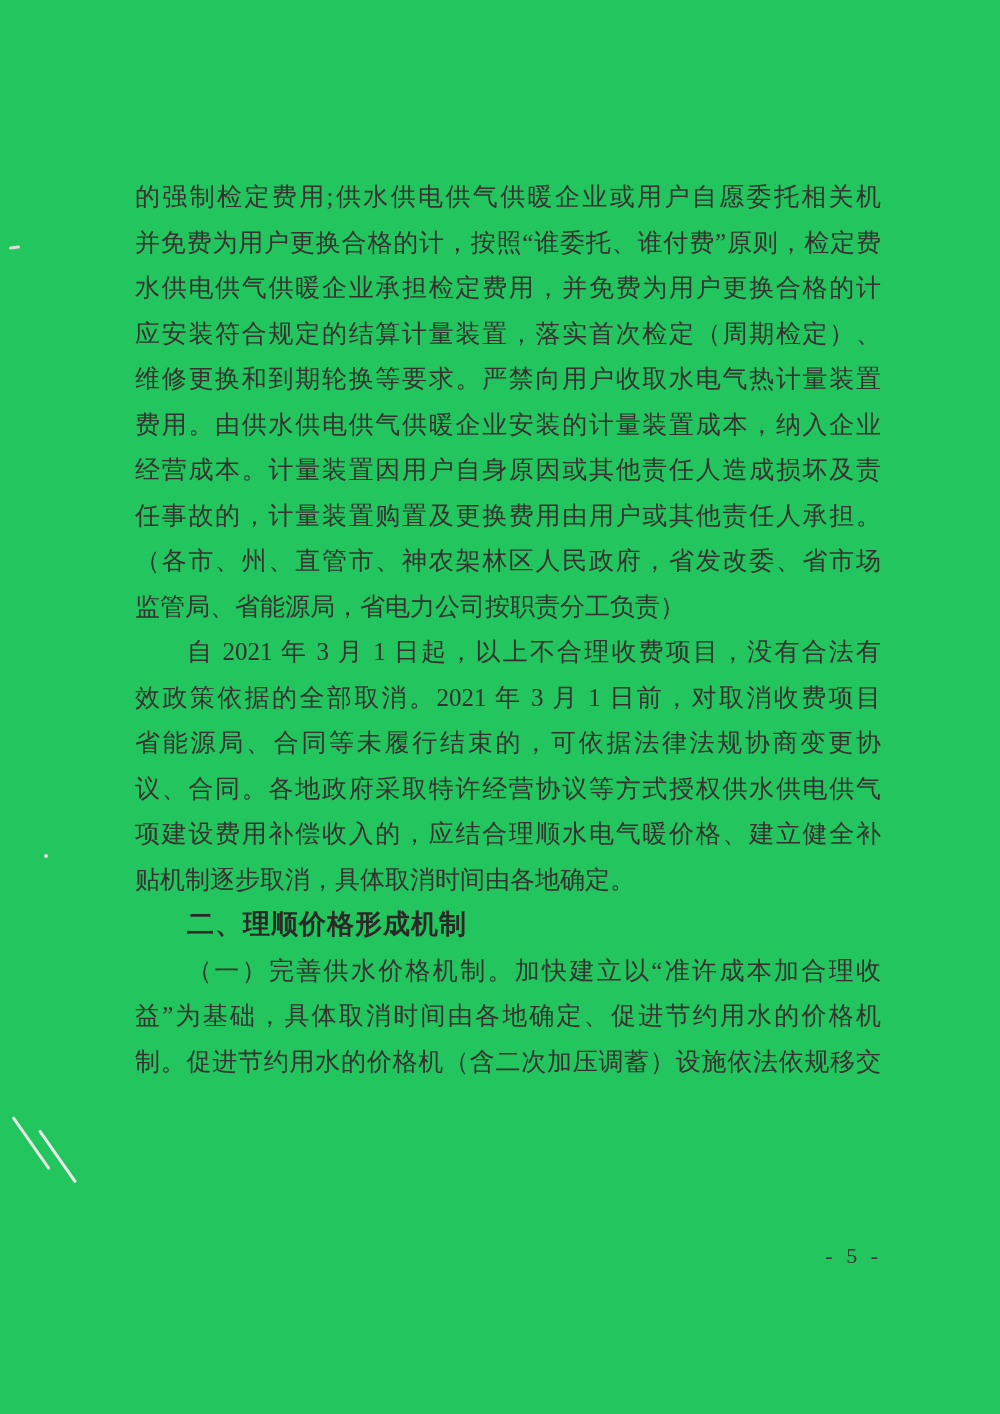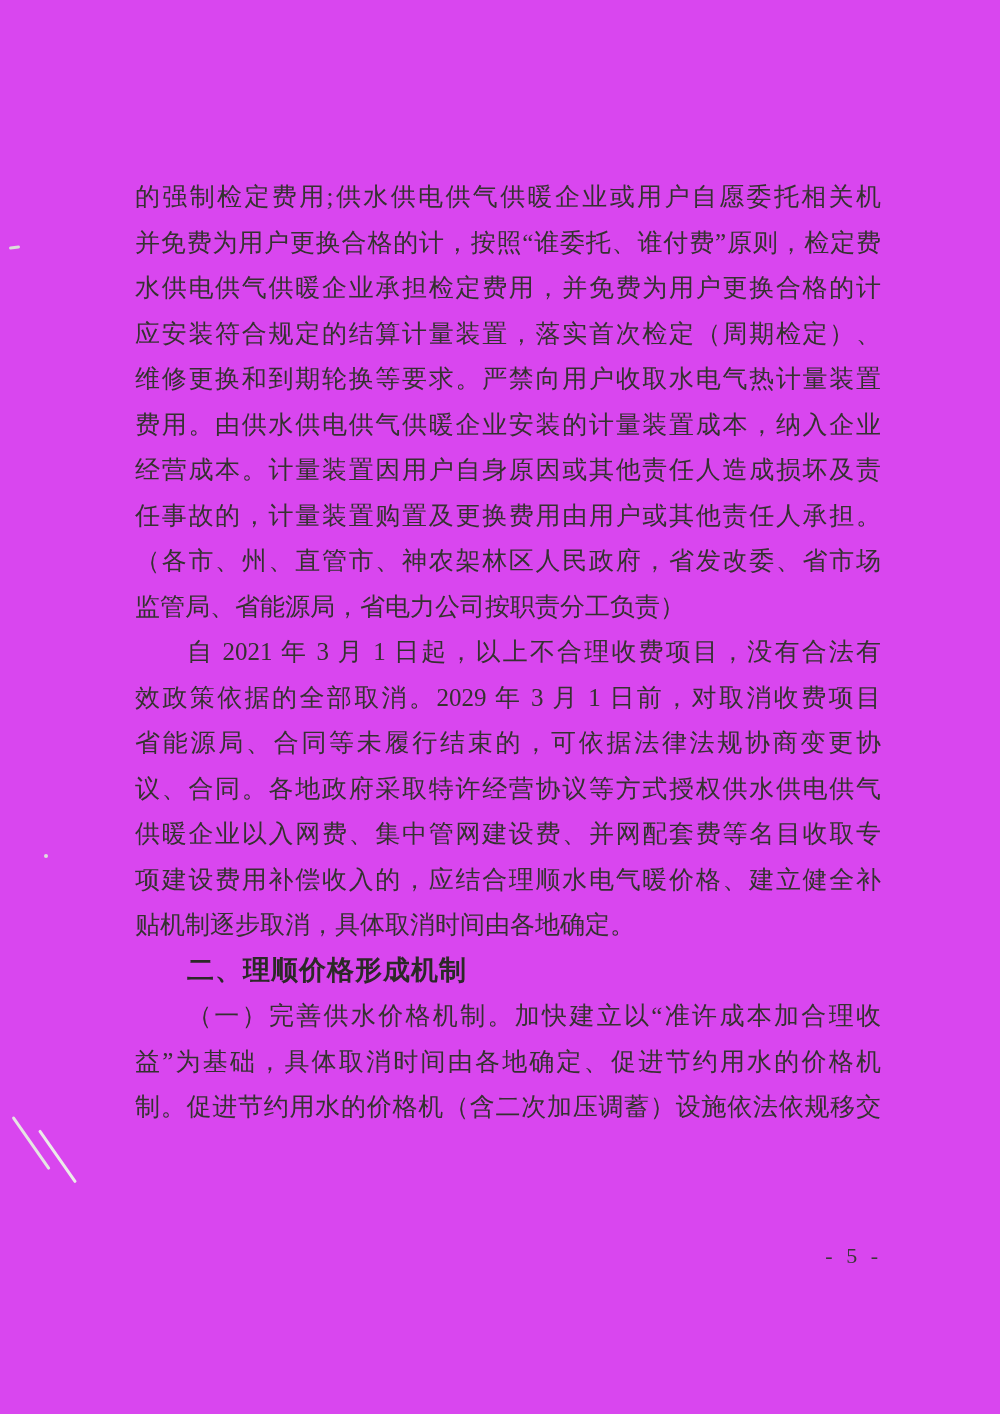--- a/index.html
+++ b/index.html
@@ -9,21 +9,21 @@
   body {
     width: 1000px;
     height: 1414px;
     background: #f4f3f1;
     font-family: "Liberation Serif", serif;
   }
   .paper {
     position: relative;
     width: 1000px;
     height: 1414px;
-    background: #d946ef;
+    background: #22c55e;
     overflow: hidden;
   }
   .body-text {
     position: absolute;
     left: 135px;
     top: 174px;
     width: 746px;
   }
   .line {
     height: 45.5px;
@@ -103,24 +103,23 @@
       <div class="line just">并免费为用户更换合格的计，按照“谁委托、谁付费”原则，检定费</div>
       <div class="line just">水供电供气供暖企业承担检定费用，并免费为用户更换合格的计</div>
       <div class="line just">应安装符合规定的结算计量装置，落实首次检定（周期检定）、</div>
       <div class="line just">维修更换和到期轮换等要求。严禁向用户收取水电气热计量装置</div>
       <div class="line just">费用。由供水供电供气供暖企业安装的计量装置成本，纳入企业</div>
       <div class="line just">经营成本。计量装置因用户自身原因或其他责任人造成损坏及责</div>
       <div class="line just">任事故的，计量装置购置及更换费用由用户或其他责任人承担。</div>
       <div class="line just">（各市、州、直管市、神农架林区人民政府，省发改委、省市场</div>
       <div class="line">监管局、省能源局，省电力公司按职责分工负责）</div>
       <div class="line indent just">自 2021 年 3 月 1 日起，以上不合理收费项目，没有合法有</div>
-      <div class="line just">效政策依据的全部取消。2029 年 3 月 1 日前，对取消收费项目</div>
+      <div class="line just">效政策依据的全部取消。2021 年 3 月 1 日前，对取消收费项目</div>
       <div class="line just">省能源局、合同等未履行结束的，可依据法律法规协商变更协</div>
       <div class="line just">议、合同。各地政府采取特许经营协议等方式授权供水供电供气</div>
-      <div class="line just">供暖企业以入网费、集中管网建设费、并网配套费等名目收取专</div>
       <div class="line just">项建设费用补偿收入的，应结合理顺水电气暖价格、建立健全补</div>
       <div class="line">贴机制逐步取消，具体取消时间由各地确定。</div>
       <div class="line heading indent">二、理顺价格形成机制</div>
       <div class="line indent just">（一）完善供水价格机制。加快建立以“准许成本加合理收</div>
       <div class="line just">益”为基础，具体取消时间由各地确定、促进节约用水的价格机</div>
       <div class="line just">制。促进节约用水的价格机（含二次加压调蓄）设施依法依规移交</div>
     </div>
 
   <div class="page-number">- 5 -</div>
 </div>

